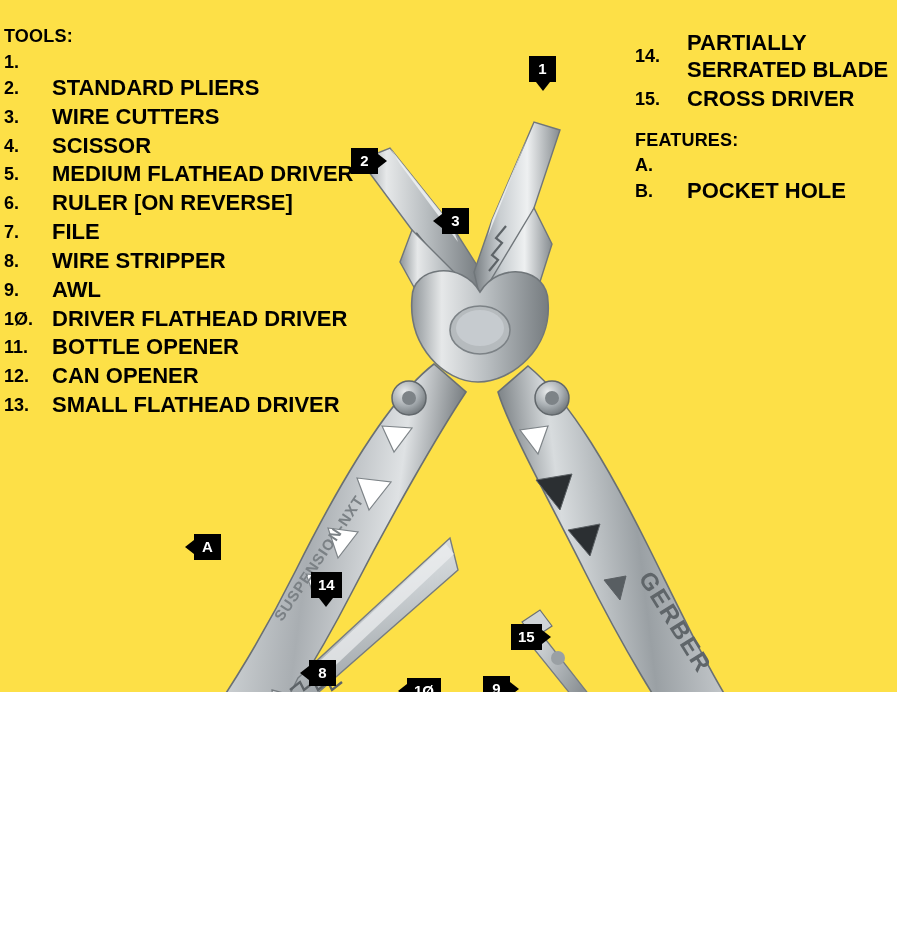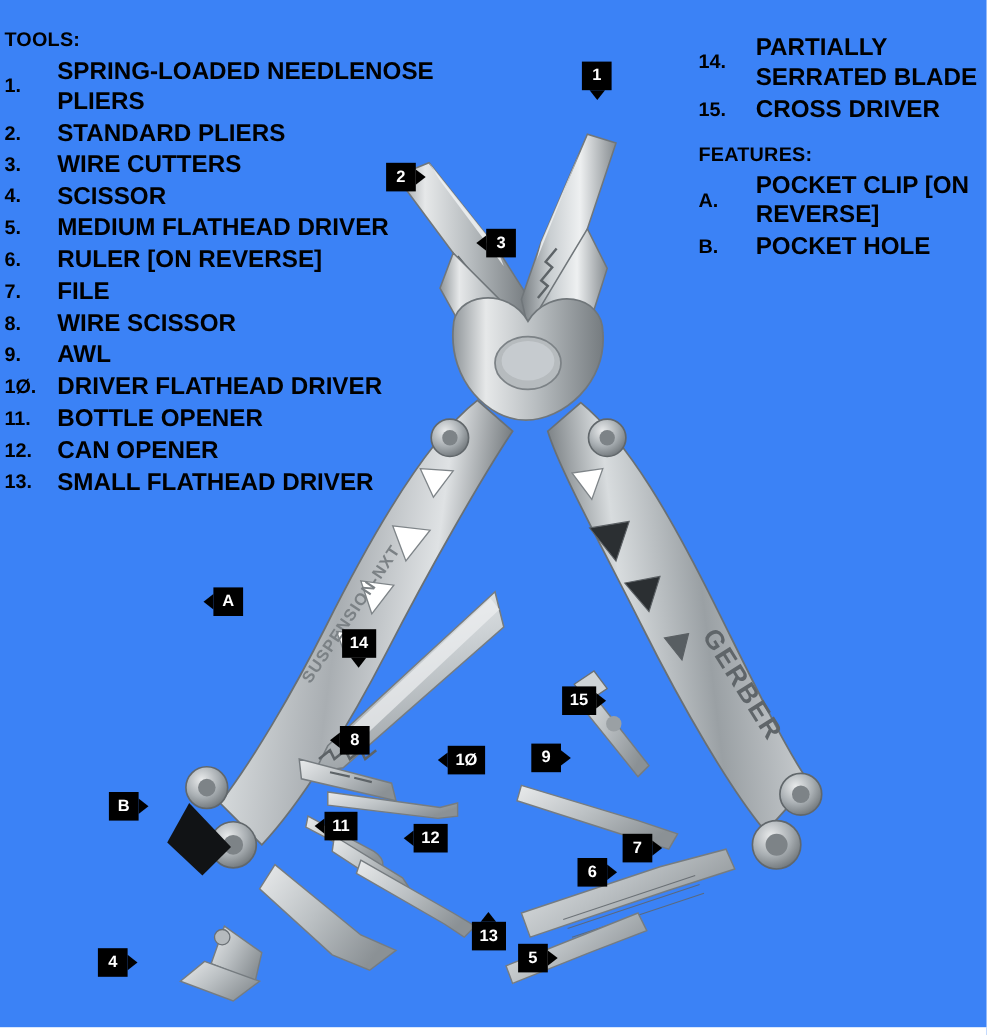--- a/index.html
+++ b/index.html
@@ -7,23 +7,23 @@
     padding: 0;
     background: #ffffff;
   }
   body {
     font-family: "Liberation Sans", sans-serif;
     color: #000000;
   }
   #page {
     position: relative;
     width: 897px;
-    height: 934px;
+    height: 692px;
     overflow: hidden;
-    background: #3b82f6;
+    background: #fde047;
   }
 
   
   .list-heading {
     font-size: 18px;
     font-weight: bold;
     letter-spacing: 0.2px;
   }
   .row {
     display: flex;
@@ -84,21 +84,20 @@
 </head>
 <body>
 
 <div id="page">
 
   <div id="tools-heading" class="list-heading">TOOLS:</div>
 
   <div id="tools-items">
     <div class="row">
       <div class="num">1.</div>
-      <div class="txt">SPRING-LOADED NEEDLENOSE PLIERS</div>
     </div>
     <div class="row">
       <div class="num">2.</div>
       <div class="txt">STANDARD PLIERS</div>
     </div>
     <div class="row">
       <div class="num">3.</div>
       <div class="txt">WIRE CUTTERS</div>
     </div>
     <div class="row">
@@ -112,21 +111,21 @@
     <div class="row">
       <div class="num">6.</div>
       <div class="txt">RULER [ON REVERSE]</div>
     </div>
     <div class="row">
       <div class="num">7.</div>
       <div class="txt">FILE</div>
     </div>
     <div class="row">
       <div class="num">8.</div>
-      <div class="txt">WIRE SCISSOR</div>
+      <div class="txt">WIRE STRIPPER</div>
     </div>
     <div class="row">
       <div class="num">9.</div>
       <div class="txt">AWL</div>
     </div>
     <div class="row">
       <div class="num">1Ø.</div>
       <div class="txt">DRIVER FLATHEAD DRIVER</div>
     </div>
     <div class="row">
@@ -150,21 +149,20 @@
     </div>
     <div class="row">
       <div class="num">15.</div>
       <div class="txt">CROSS DRIVER</div>
     </div>
 
     <div id="features-heading" class="list-heading">FEATURES:</div>
 
     <div class="row">
       <div class="num">A.</div>
-      <div class="txt">POCKET CLIP [ON REVERSE]</div>
     </div>
     <div class="row">
       <div class="num">B.</div>
       <div class="txt">POCKET HOLE</div>
     </div>
   </div>
 
   <div id="product">
     <svg width="790" height="900" viewBox="0 0 790 900" xmlns="http://www.w3.org/2000/svg">
       <defs>

